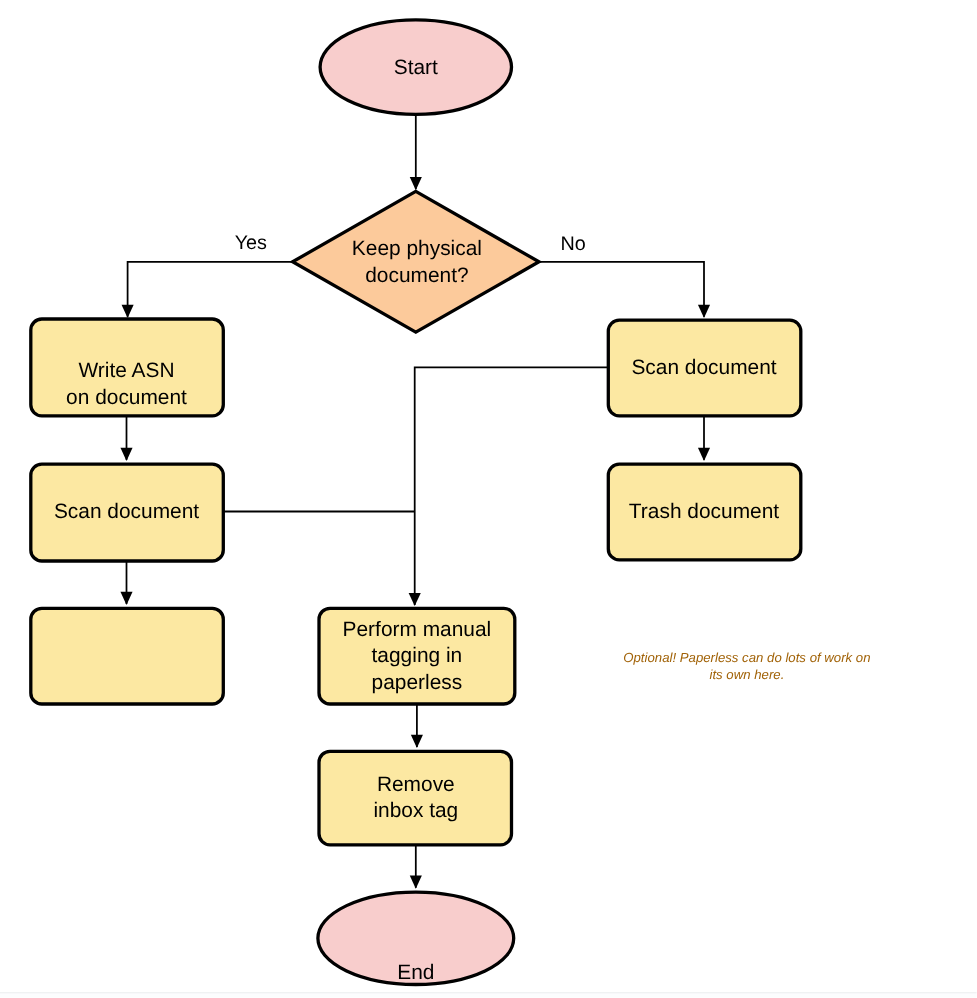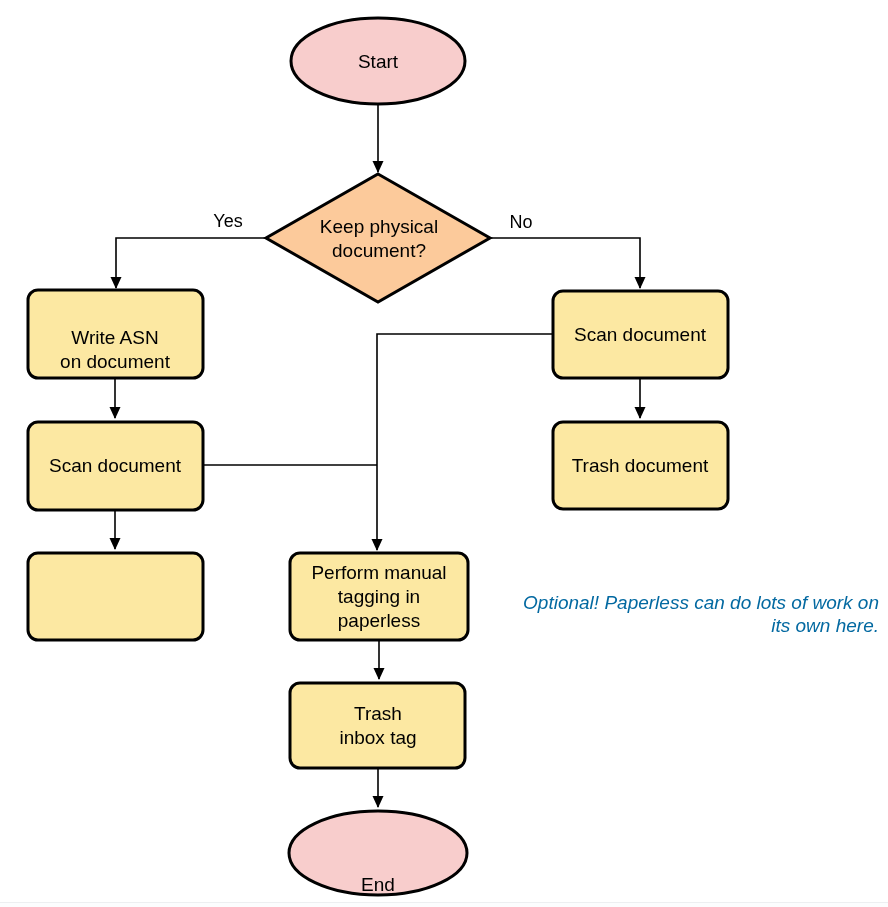--- a/index.html
+++ b/index.html
@@ -34,26 +34,26 @@
     transform: translate(-50%, -50%);
     font-size: 18px;
     color: #000000;
     white-space: nowrap;
   }
   .note {
     position: absolute;
     left: 479px;
     top: 591px;
     width: 400px;
-    font-size: 19px;
+    font-size: 12px;
     font-style: italic;
     line-height: 1.22;
-    color: #0369a1;
+    color: #a16207;
     white-space: pre-line;
-    text-align: right;
+    text-align: center;
   }
   .bottom-strip {
     position: absolute;
     left: 0;
     top: 902px;
     width: 888px;
     height: 5px;
     background: #fcfdfe;
     border-top: 1px solid #edeff1;
   }
@@ -101,21 +101,21 @@
   <div class="lbl" style="left:379px; top:239px;text-align:center;">Keep physical
 document?</div>
   <div class="lbl" style="left:115px; top:334px;margin-top:16px;">Write ASN
 on document</div>
   <div class="lbl" style="left:115px; top:466px;">Scan document</div>
   <div class="lbl" style="left:640px; top:335px;">Scan document</div>
   <div class="lbl" style="left:640px; top:466px;">Trash document</div>
   <div class="lbl" style="left:379px; top:597px;">Perform manual
 tagging in
 paperless</div>
-  <div class="lbl" style="left:378px; top:726px;">Trash
+  <div class="lbl" style="left:378px; top:726px;">Remove
 inbox tag</div>
   <div class="lbl" style="left:378px; top:862px;margin-top:23px;">End</div>
 
   <div class="edge-lbl" style="left:228px; top:221px;">Yes</div>
   <div class="edge-lbl" style="left:521px; top:222px;">No</div>
 
   <div class="note">Optional! Paperless can do lots of work on
 its own here.</div>
 
   <div class="bottom-strip"></div>

